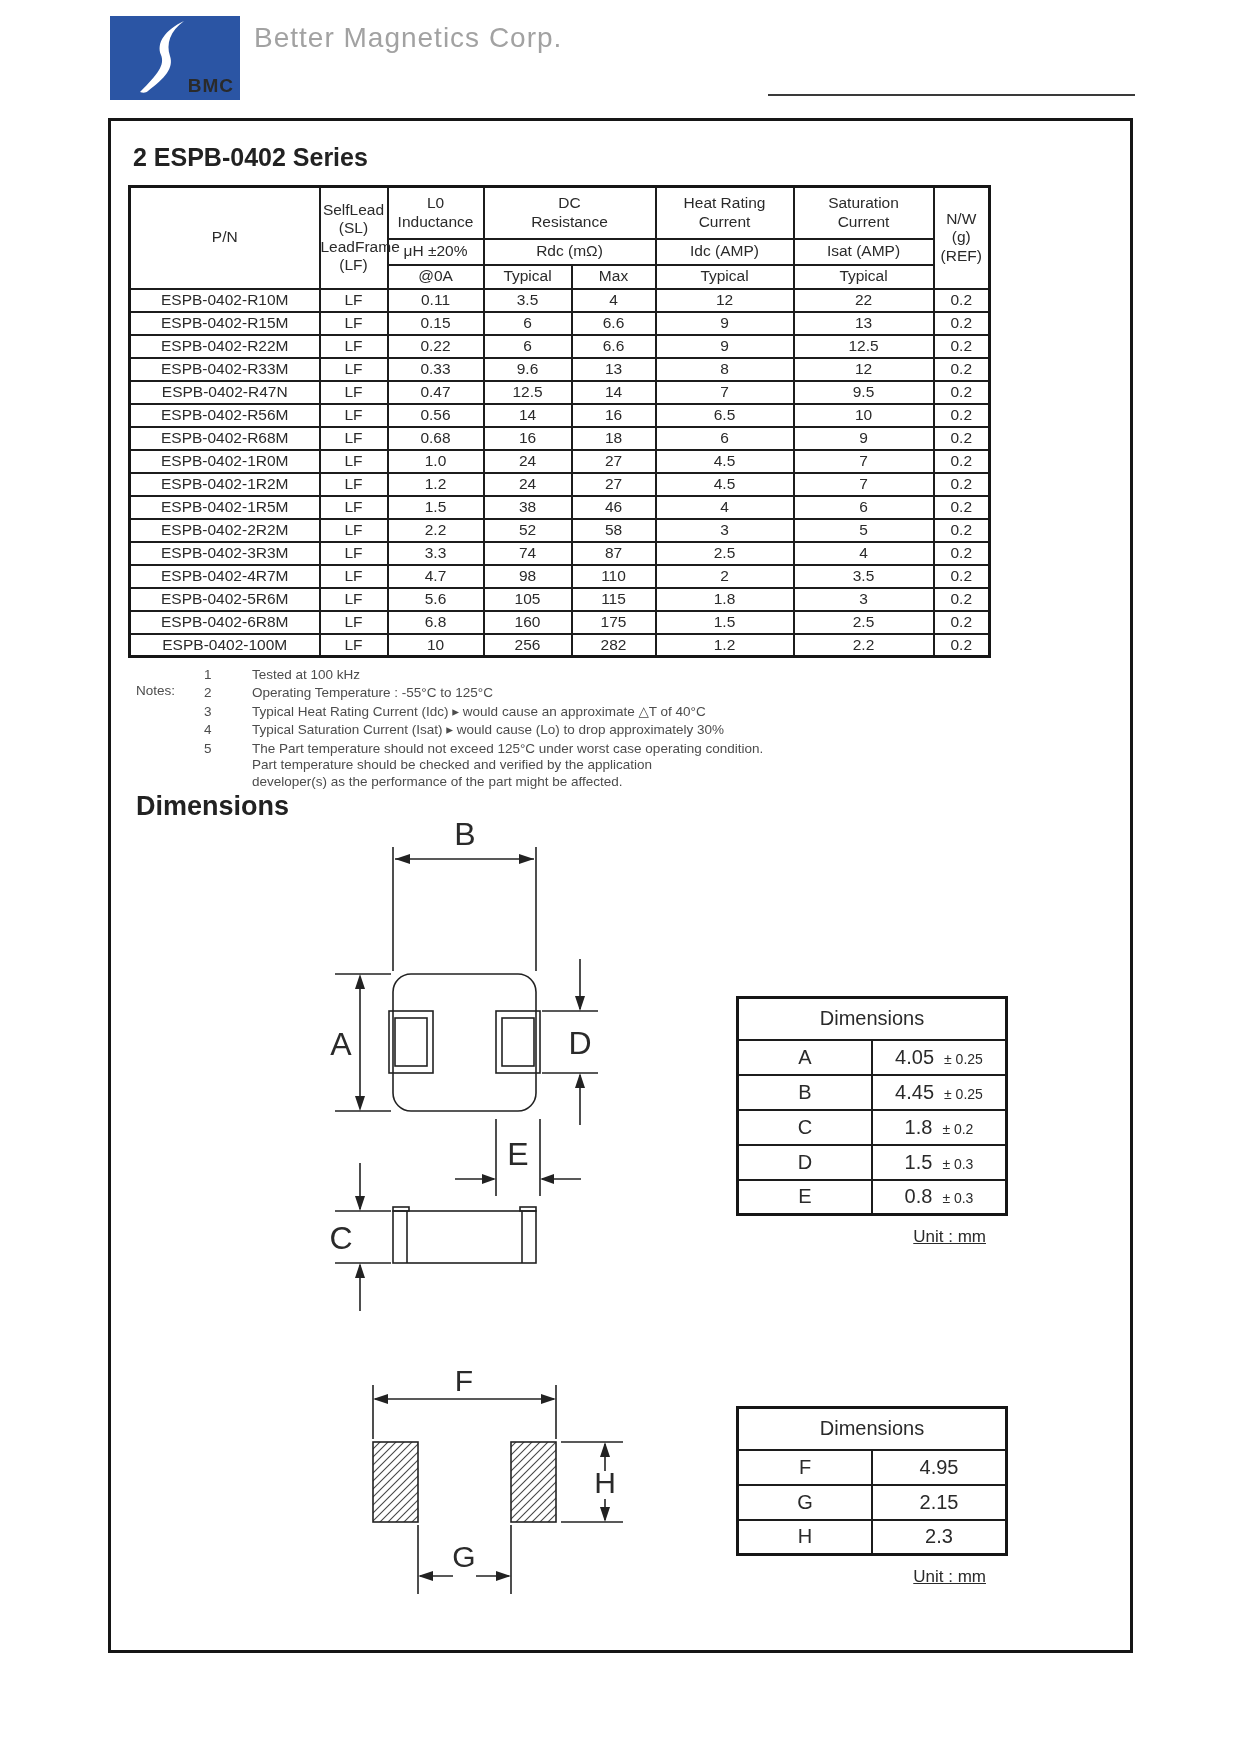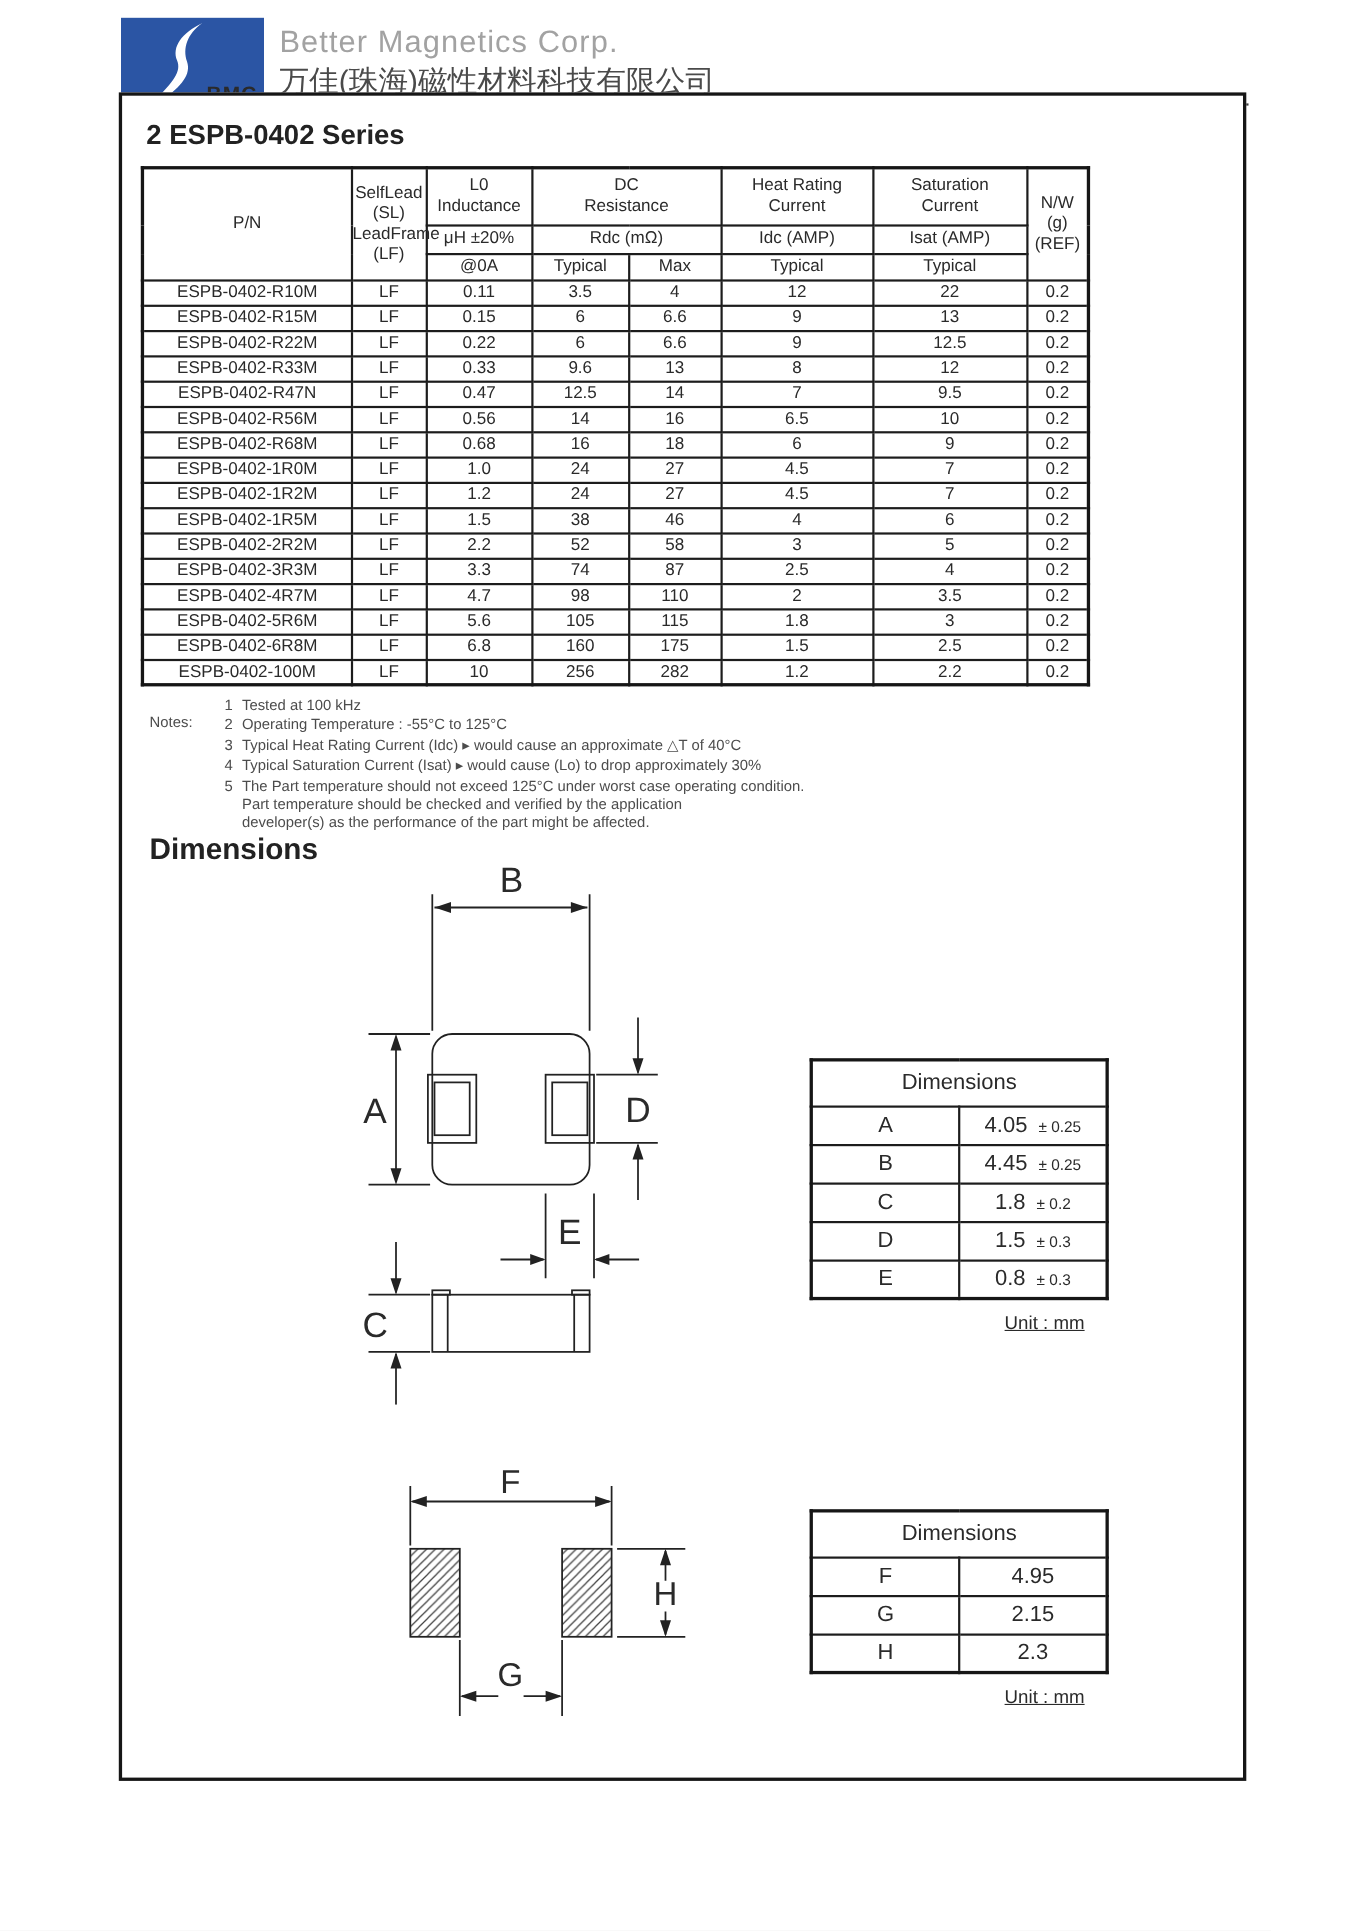--- a/index.html
+++ b/index.html
@@ -7,41 +7,41 @@
   .page { position:relative; width:1241px; height:1755px; background:#ffffff; margin:0 auto; overflow:hidden; }
 
   
   .logo { position:absolute; left:110px; top:16px; width:130px; height:84px; }
   .company-en { position:absolute; left:254px; top:22px; font-size:28px; letter-spacing:1px; color:#a2a2a2; }
   .company-cn { position:absolute; left:254px; top:56px; font-size:27px; color:#4a4a4a; }
   .page-title { position:absolute; left:775px; top:50px; width:360px; text-align:center; font-size:31px; color:#2f2f2f; }
   .title-rule { position:absolute; left:768px; top:94px; width:367px; height:2px; background:#3a3a3a; }
 
   
-  .main-box { position:absolute; left:108px; top:84px; width:1025px; height:1535px; border:3px solid #161616; background:#fff; }
+  .main-box { position:absolute; left:108px; top:118px; width:1025px; height:1535px; border:3px solid #161616; background:#fff; }
   .series-title { position:absolute; left:22px; top:22px; font-size:25px; font-weight:bold; color:#222; }
 
   
   table.spec { position:absolute; left:17px; top:64px; border-collapse:collapse; table-layout:fixed; width:860px; }
   table.spec th, table.spec td { border:2px solid #1c1c1c; text-align:center; vertical-align:middle; color:#2a2a2a; background:#fff; }
   table.spec { border:3px solid #161616; }
   table.spec th { font-weight:normal; font-size:15.5px; line-height:1.2; }
   table.spec td { font-size:15.5px; height:23px; padding:0 2px; }
   .pre { white-space:pre-line; }
   th.small { font-size:10.5px; color:#4a4a4a; line-height:1.25; }
   tr.hrow1 th { height:52px; }
   tr.hrow2 th { height:26px;margin-left:40px; }
   tr.hrow3 th { height:24px; }
 
   
   .notes { position:absolute; left:25px; top:546px; display:flex; font-size:13.5px; color:#4c4c4c; }
   .notes-label { width:68px;margin-top:16px; }
   .note { display:flex; margin-bottom:2px; }
   .note-num { width:16px; }
-  .note-text { white-space:pre-line; line-height:1.22; }
+  .note-text { white-space:pre-line; line-height:1.22;margin-left:32px; }
 
   
   .sec-heading { position:absolute; font-size:27px; font-weight:bold; color:#222; }
 
   
   table.dims { position:absolute; border-collapse:collapse; width:272px; table-layout:fixed; border:3px solid #161616; }
   table.dims th, table.dims td { border:2px solid #1c1c1c; text-align:center; vertical-align:middle; background:#fff; }
   table.dims th { font-size:20px; font-weight:normal; height:42px; color:#2a2a2a; }
   table.dims td { height:35px; font-size:20px; color:#2a2a2a; }
   td.dim-label { width:87px; }
@@ -55,21 +55,20 @@
 <body>
 
 <div class="page">
 
   <svg class="logo" viewBox="0 0 130 84">
     <rect x="0" y="0" width="130" height="84" fill="#2b55a4"></rect>
     <path fill="#ffffff" d="M74 5 C55 14 46 27 51 39 C55 49 48 58 30 76 C33 77 36 77 38 75 C55 62 64 52 60 40 C56 28 60 15 74 5 Z"></path>
     <text x="124" y="76" text-anchor="end" font-size="19" font-weight="bold" fill="#ffffff" letter-spacing="1">BMC</text>
   </svg>
   <div class="company-en">Better Magnetics Corp.</div>
-  <div class="company-cn">万佳(珠海)磁性材料科技有限公司</div>
   <div class="title-rule"></div>
 
   <div class="main-box">
 
     <div class="series-title">2 ESPB-0402 Series</div>
 
     <table class="spec">
       <colgroup>
         <col style="width:190px">
           <col style="width:68px">

